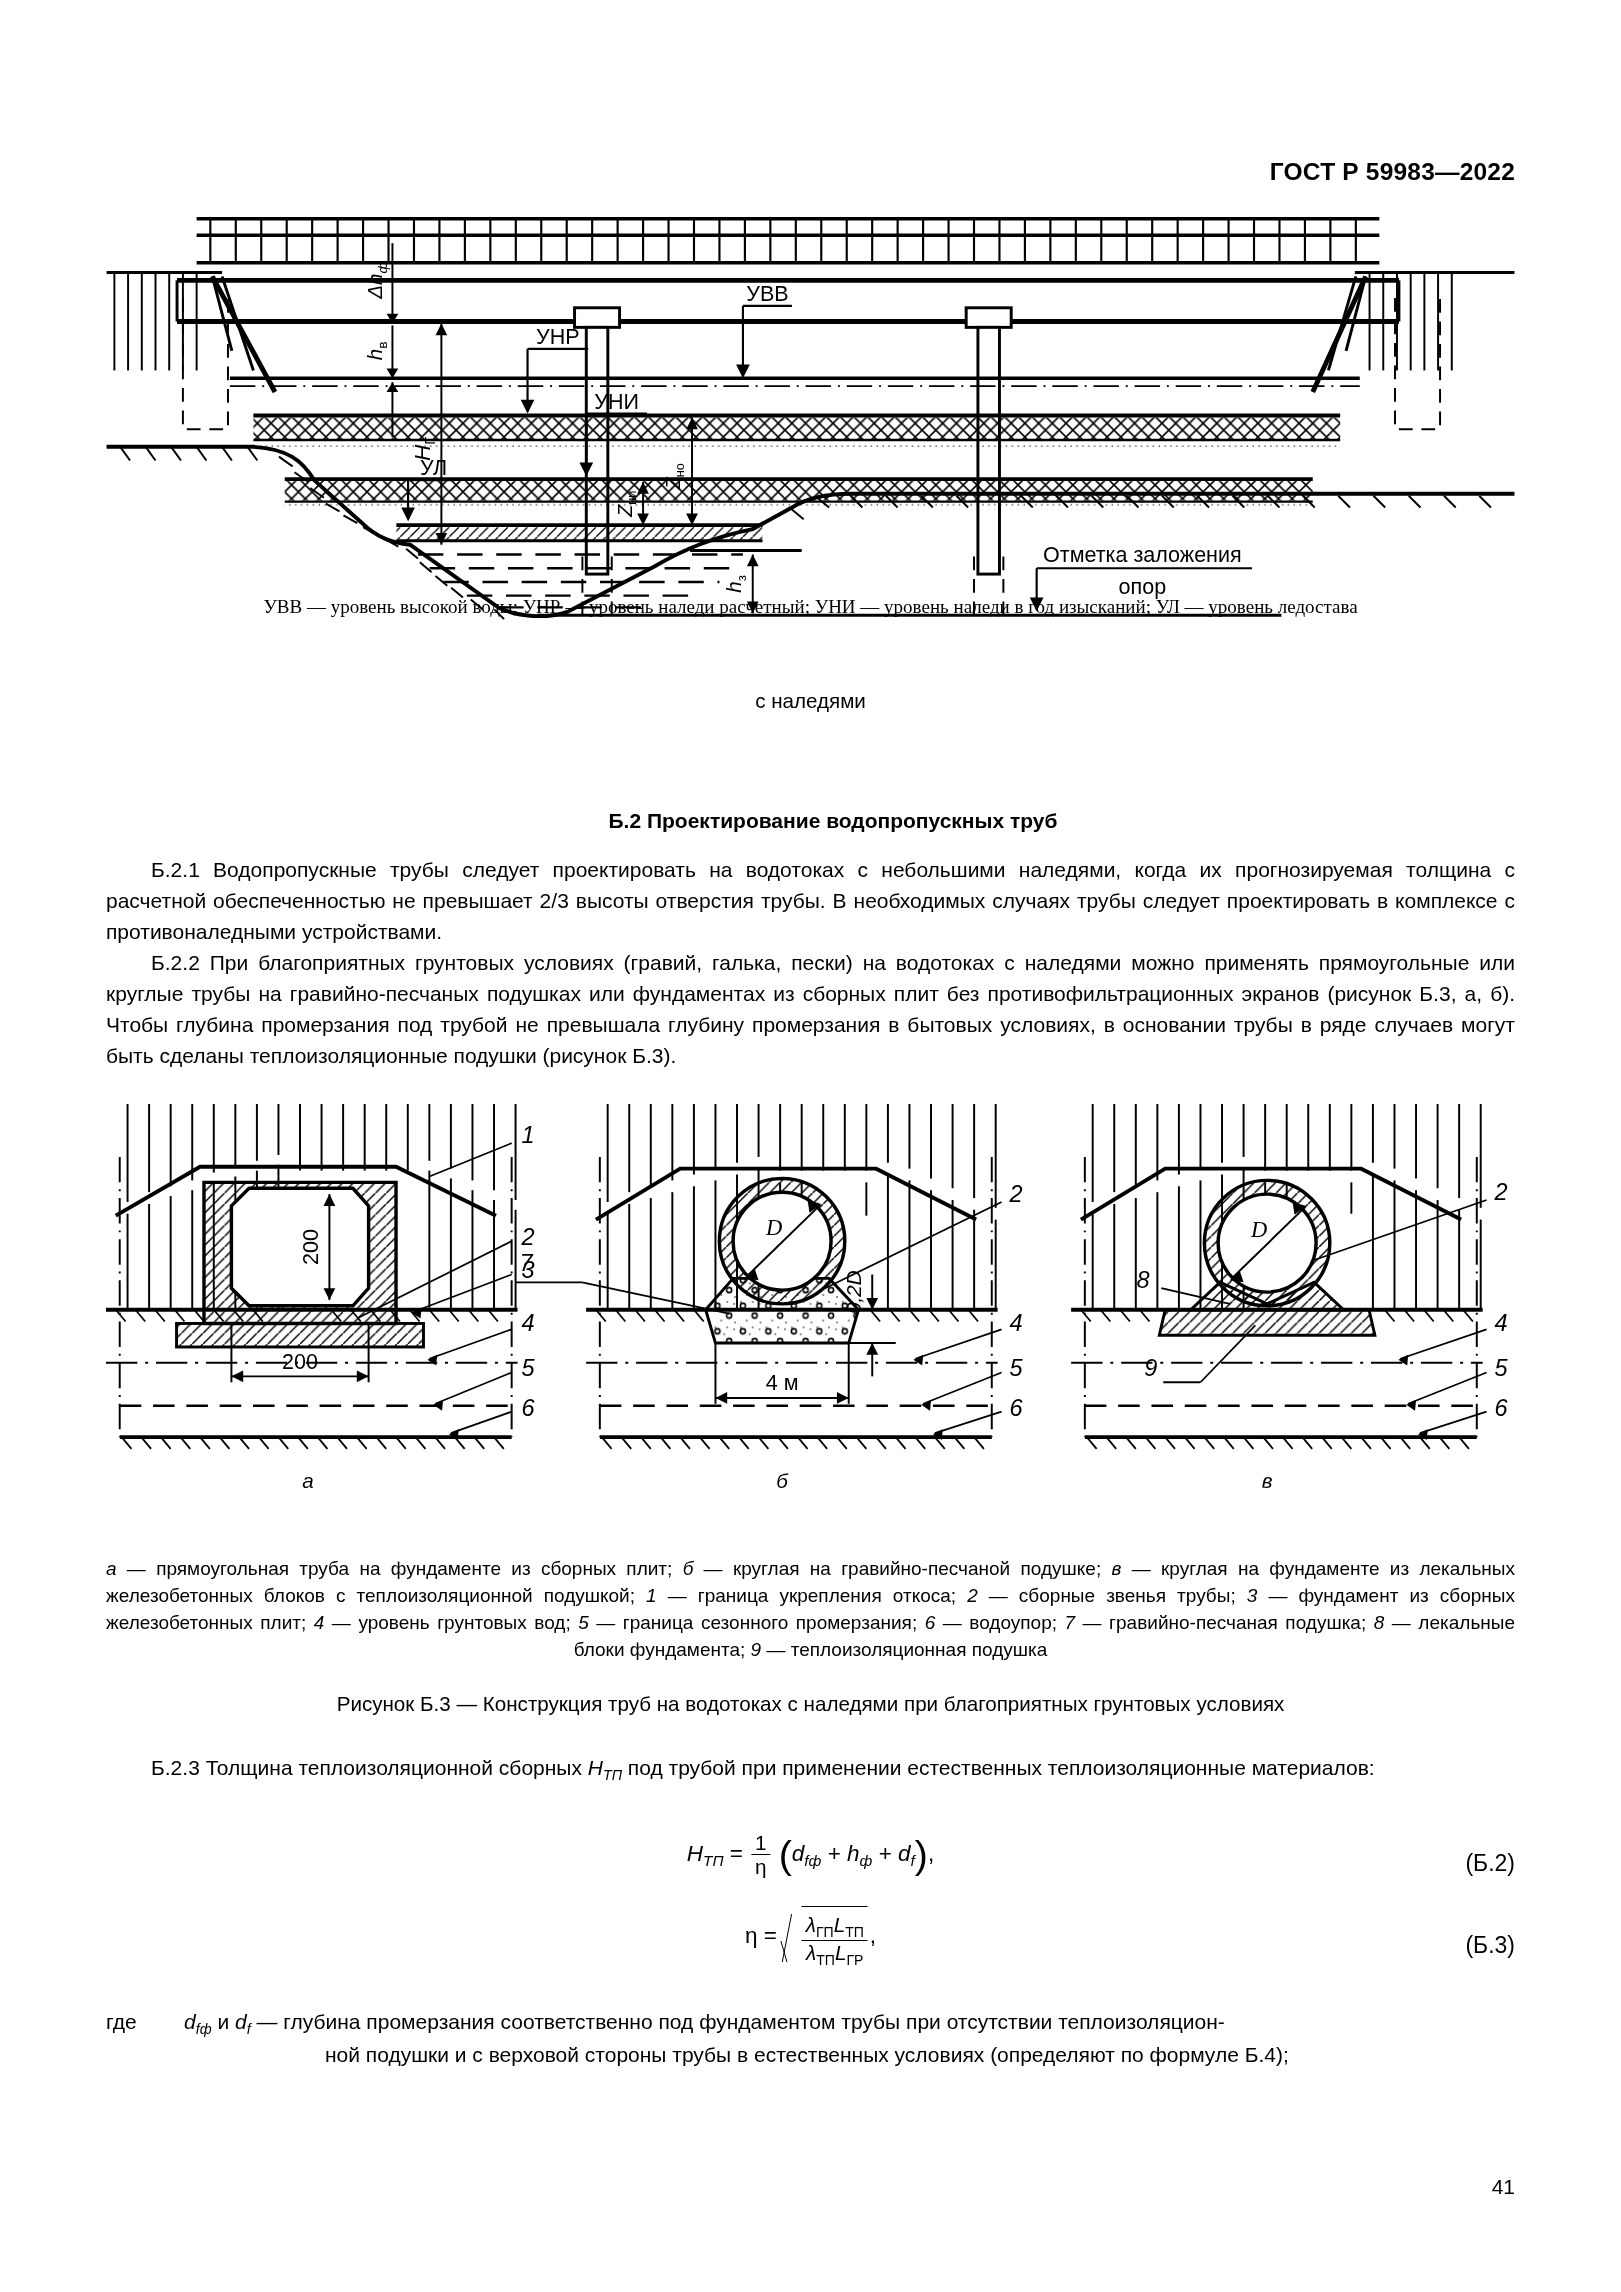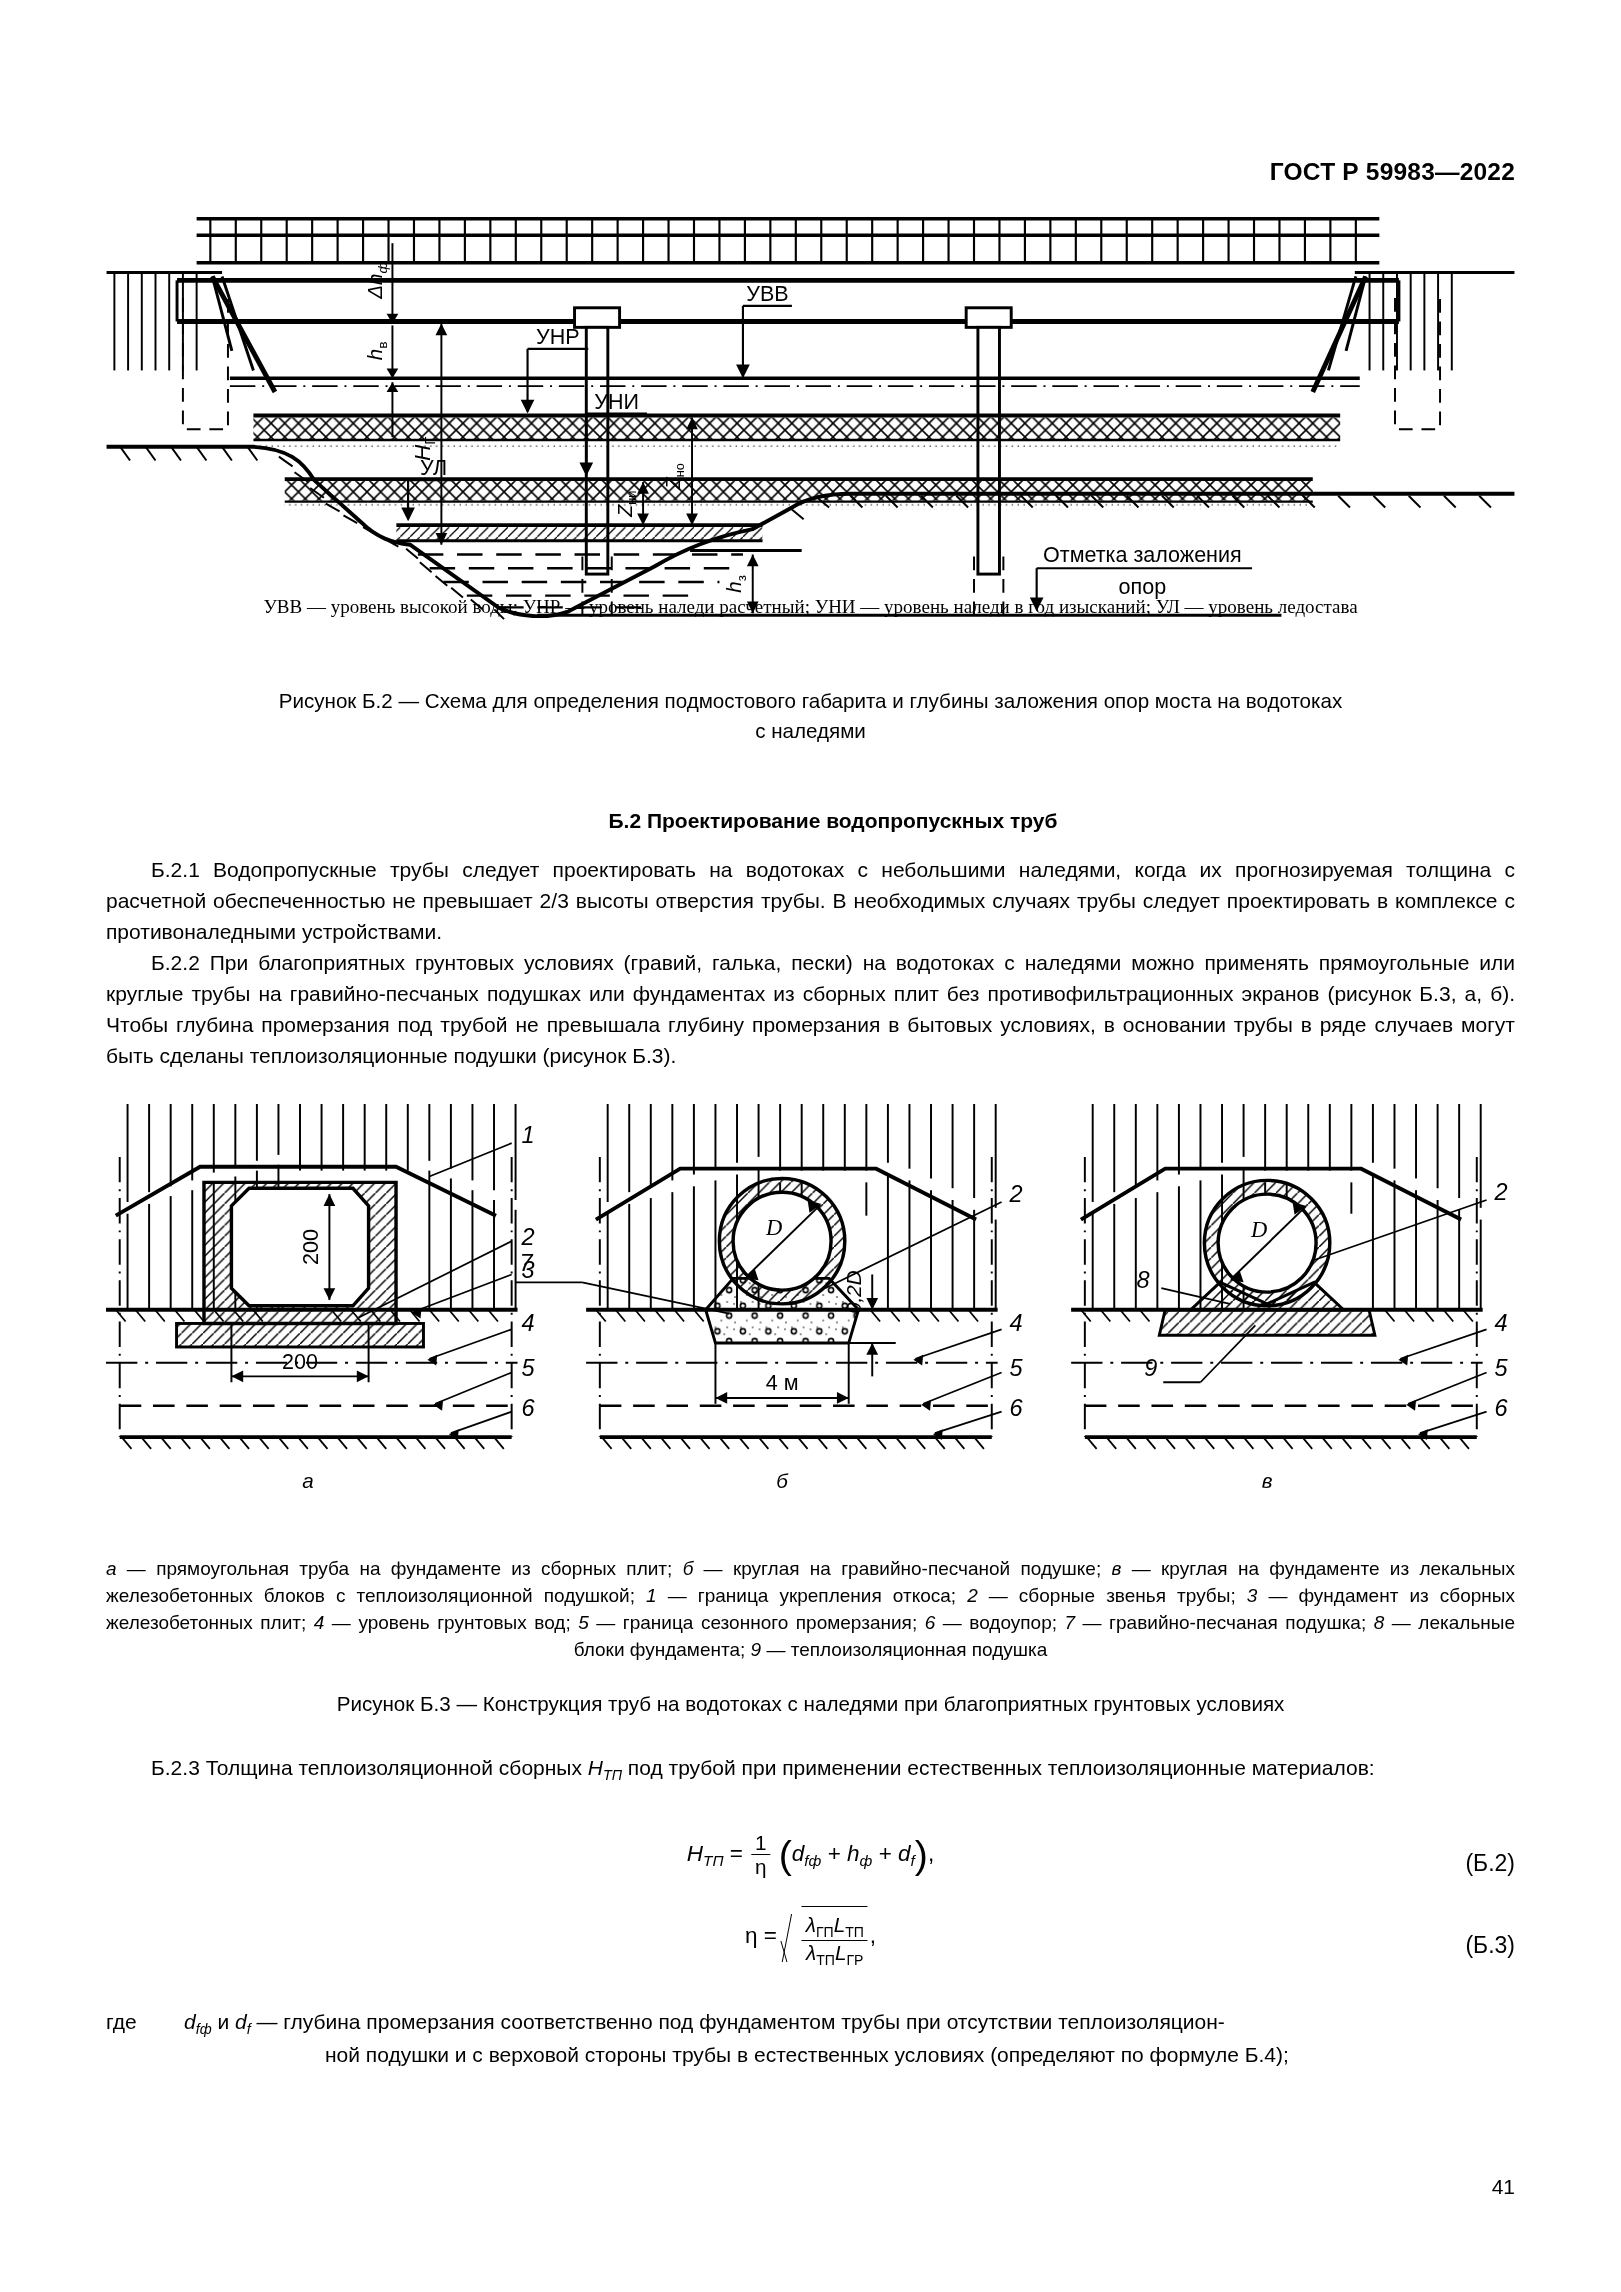--- a/index.html
+++ b/index.html
@@ -424,21 +424,20 @@
     <line x1="950" y1="372" x2="950" y2="414"></line>
     <path d="M943,402 L950,416 L957,402" fill="#000" stroke="none"></path>
   </g>
   <text x="1058" y="366" font-family="Liberation Sans, sans-serif" font-size="22" text-anchor="middle">Отметка заложения</text>
   <text x="1058" y="398" font-family="Liberation Sans, sans-serif" font-size="22" text-anchor="middle">опор</text>
 </svg>
 </div>
 
 <div class="content fig-legend" style="top:594px;font-family:Liberation Serif, serif;">УВВ — уровень высокой воды; УНР — уровень наледи расчетный; УНИ — уровень наледи в год изысканий; УЛ — уровень ледостава</div>
 <div class="content fig-caption" style="top:686px;">
-  <div>Рисунок Б.2 — Схема для определения подмостового габарита и глубины заложения опор моста на водотоках</div>
   <div>с наледями</div>
 </div>
 
 <div class="content sec-head" style="top:809px; text-indent:45px;">Б.2 Проектирование водопропускных труб</div>
 <div class="content para" style="top:855px;">Б.2.1 Водопропускные трубы следует проектировать на водотоках с небольшими наледями, когда их прогнозируемая толщина с расчетной обеспеченностью не превышает 2/3 высоты отверстия трубы. В необходимых случаях трубы следует проектировать в комплексе с противоналедными устройствами.</div>
 <div class="content para" style="top:948px;">Б.2.2 При благоприятных грунтовых условиях (гравий, галька, пески) на водотоках с наледями можно применять прямоугольные или круглые трубы на гравийно-песчаных подушках или фундаментах из сборных плит без противофильтрационных экранов (рисунок Б.3, а, б). Чтобы глубина промерзания под трубой не превышала глубину промерзания в бытовых условиях, в основании трубы в ряде случаев могут быть сделаны теплоизоляционные подушки (рисунок Б.3).</div>
 
 <div id="fig-b3">
 <svg width="1409" height="451" viewBox="0 0 1438 460" xmlns="http://www.w3.org/2000/svg">
   <defs>

